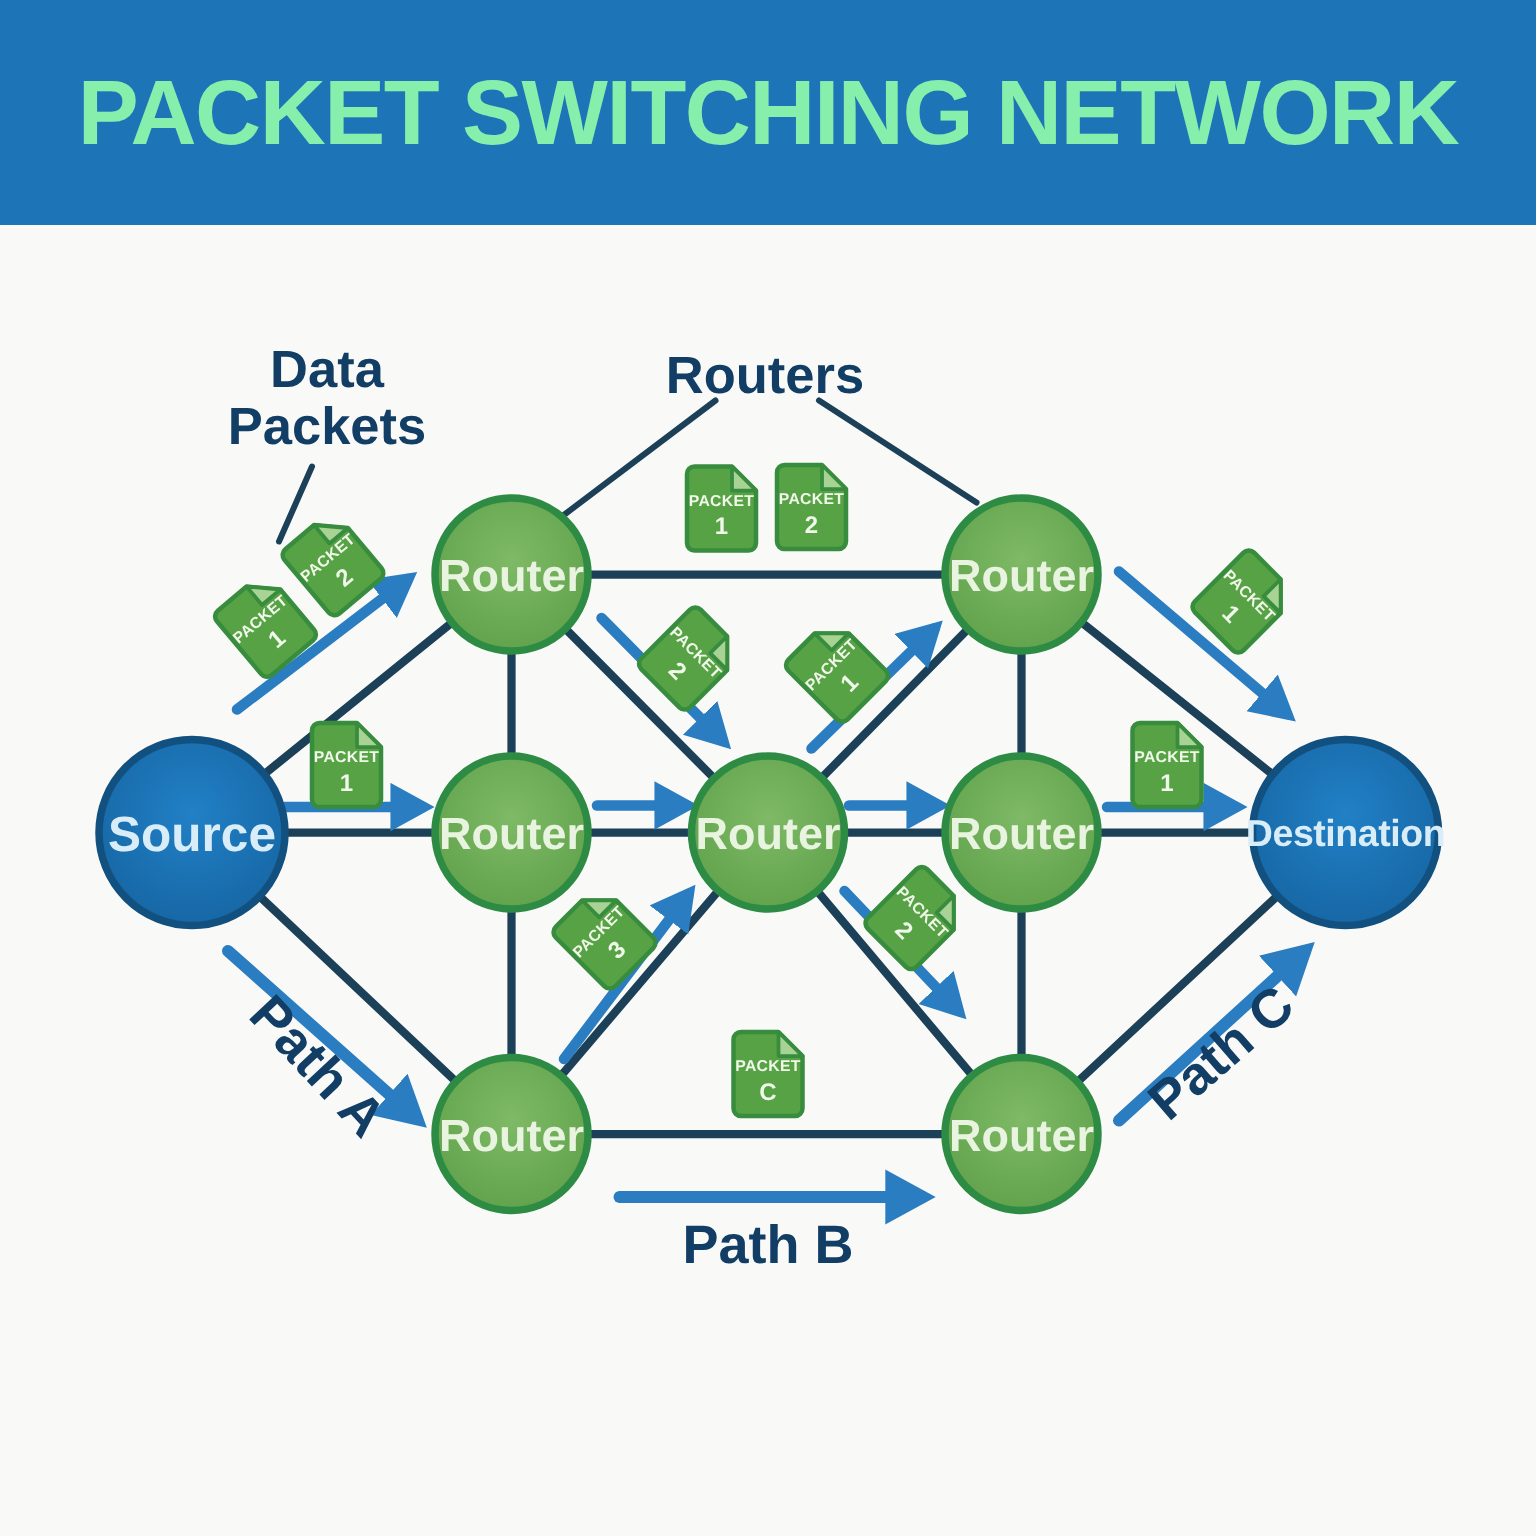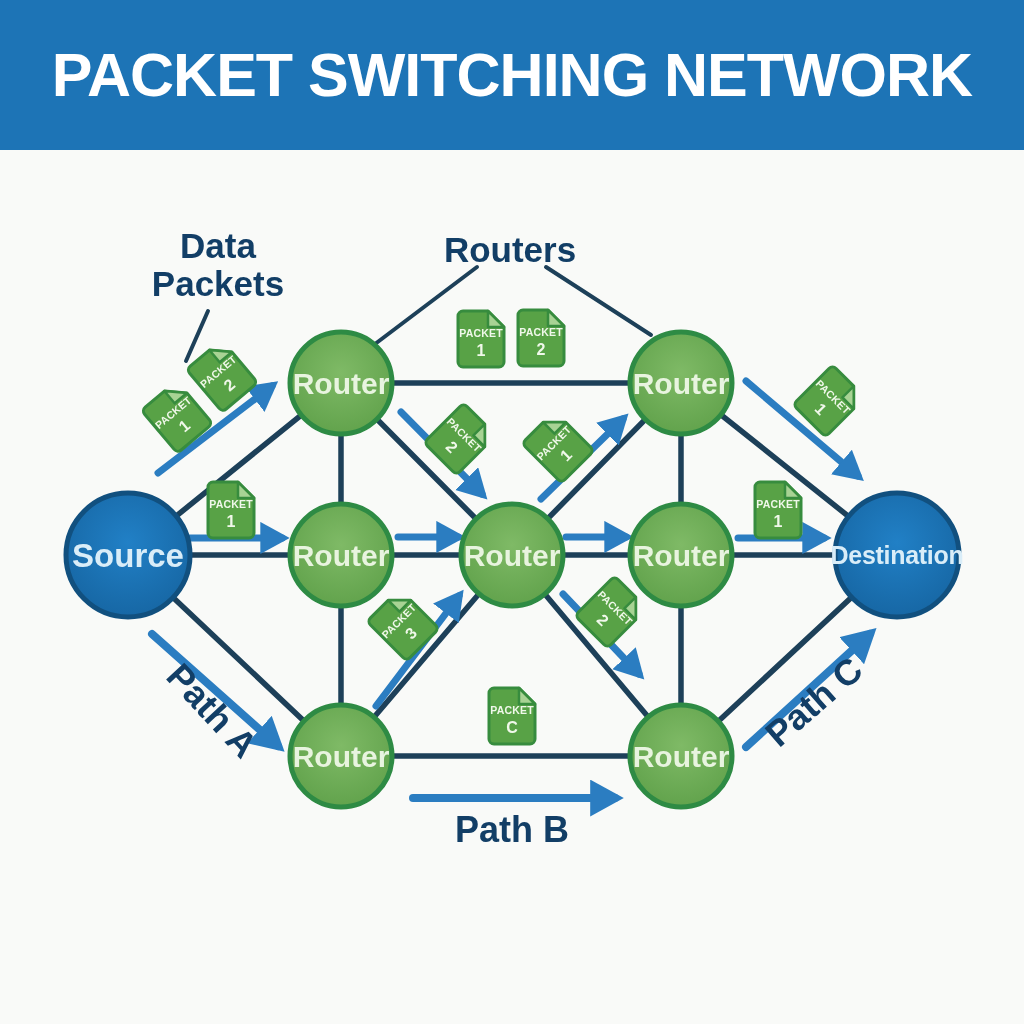--- a/index.html
+++ b/index.html
@@ -7,21 +7,21 @@
     width:1024px;height:1024px;
     background:#f9faf8;
     font-family:"Liberation Sans",sans-serif;
     position:relative;overflow:hidden;
   }
   .banner{
     height:150px;background:#1d74b6;
     display:flex;align-items:center;justify-content:center;
   }
   .banner h1{
-    margin:0;color:#ffffff;
+    margin:0;color:#86efac;
     font-size:61px;font-weight:bold;letter-spacing:-1px;
     font-family:"Liberation Sans",sans-serif;
   }
   svg{display:block;}
   .lbl{
     font-family:"Liberation Sans",sans-serif;
     font-weight:bold;font-size:35px;fill:#123e66;text-anchor:middle;
   }
   .path-lbl{font-size:36px;}
   .node-lbl{font-family:"Liberation Sans",sans-serif;font-weight:bold;text-anchor:middle;}

